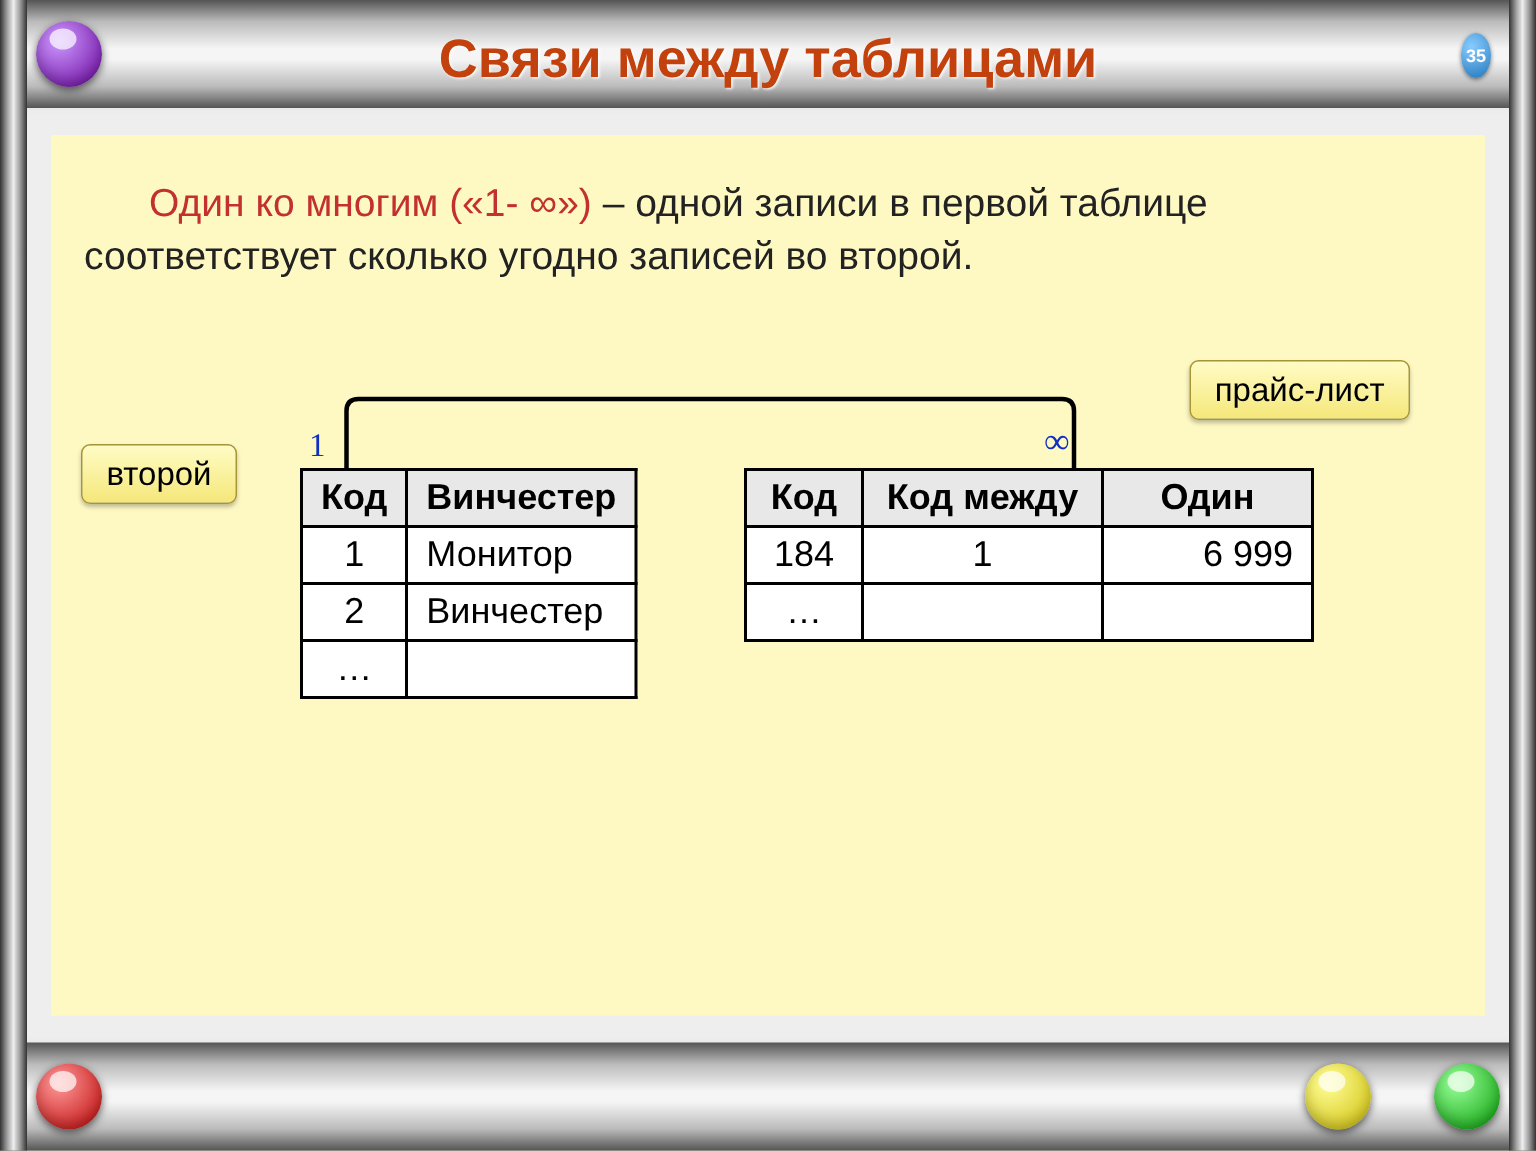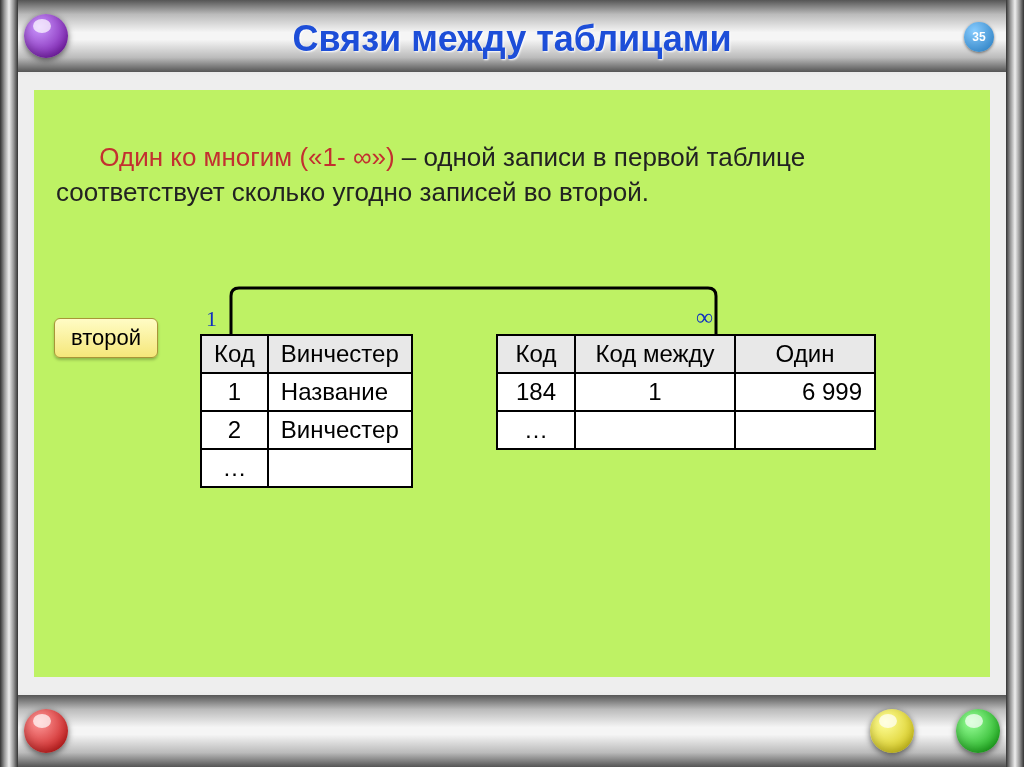--- a/index.html
+++ b/index.html
@@ -1,38 +1,38 @@
 <!DOCTYPE html>
 <html><head>
 <meta charset="utf-8">
 <style>
 *{margin:0;padding:0;box-sizing:border-box}
 body{width:1024px;height:767px;font-family:Arial,sans-serif;background:linear-gradient(to bottom,#888 0%,#ccc 5%,#eee 10%,#eee 90%,#ccc 95%,#888 100%);position:relative}
 .side-l,.side-r{position:absolute;top:0;bottom:0;width:18px;background:linear-gradient(to right,#333,#999,#eee,#999,#333)}
 .side-l{left:0}.side-r{right:0}
 .top-bar,.bot-bar{position:absolute;left:0;right:0;height:72px;background:linear-gradient(to bottom,#555 0%,#bbb 20%,#f5f5f5 45%,#f5f5f5 55%,#bbb 80%,#555 100%)}
 .top-bar{top:0}.bot-bar{bottom:0}
-.title{position:absolute;top:18px;left:0;right:0;text-align:center;font-size:36px;color:#1d4ed8;font-weight:bold;text-shadow:1px 1px 2px #fff}
-.page-num{position:absolute;top:22px;right:30px;width:30px;height:30px;border-radius:50%;background:radial-gradient(circle at 35% 30%,#8cf,#27b);color:#fff;font-size:12px;display:flex;align-items:center;justify-content:center;font-weight:bold;box-shadow:0 1px 3px rgba(0,0,0,.5)}
+.title{position:absolute;top:18px;left:0;right:0;text-align:center;font-size:36px;color:#c2410c;font-weight:bold;text-shadow:1px 1px 2px #fff}
+.page-num{position:absolute;top:22px;right:30px;width:20px;height:30px;border-radius:50%;background:radial-gradient(circle at 35% 30%,#8cf,#27b);color:#fff;font-size:12px;display:flex;align-items:center;justify-content:center;font-weight:bold;box-shadow:0 1px 3px rgba(0,0,0,.5)}
 .ball{position:absolute;width:44px;height:44px;border-radius:50%;box-shadow:0 2px 6px rgba(0,0,0,.6),inset 0 -4px 8px rgba(0,0,0,.2)}
 .ball::after{content:"";position:absolute;top:5px;left:9px;width:18px;height:14px;border-radius:50%;background:rgba(255,255,255,.7)}
 .b-purple{top:14px;left:24px;background:radial-gradient(circle at 35% 30%,#c9f,#609)}
 .b-red{bottom:14px;left:24px;background:radial-gradient(circle at 35% 30%,#f99,#b00)}
 .b-yellow{bottom:14px;right:110px;background:radial-gradient(circle at 35% 30%,#ff9,#cb0)}
 .b-green{bottom:14px;right:24px;background:radial-gradient(circle at 35% 30%,#9f9,#090)}
-.content{position:absolute;top:90px;left:34px;right:34px;bottom:90px;background:#bef264;padding:50px 22px}
+.content{position:absolute;top:90px;left:34px;right:34px;bottom:90px;background:#fef9c3;padding:28px 22px}
 .para{font-size:26px;line-height:1.35;color:#222}
 .hl{color:#c33030}
 .diagram{position:relative;margin-top:70px;height:300px}
 .tag{position:absolute;padding:6px 16px;background:linear-gradient(#fffcc5,#f5e77a);border:1px solid #a89538;border-radius:6px;font-size:22px;box-shadow:0 2px 3px rgba(0,0,0,.25)}
 .tag-l{left:-2px;top:38px}
 .tag-r{right:28px;top:-18px}
 .tbl{position:absolute;border-collapse:collapse;background:#fff}
 .tbl th,.tbl td{border:2px solid #000;padding:4px 12px;font-size:24px;height:36px}
-.tbl th{background:#e8e8e8;font-weight:normal;text-align:center}
+.tbl th{background:#e8e8e8;font-weight:bold;text-align:center}
 .tbl td{text-align:left}
 .tbl td.c{text-align:center}
 .tbl td.r{text-align:right}
 .tbl-1{left:144px;top:54px}
 .tbl-2{left:440px;top:54px}
 .cardinality{position:absolute;font-size:22px;color:#1030c0;font-family:serif}
 .card-1{left:150px;top:26px}
 .card-inf{left:640px;top:24px;font-size:24px}
 svg.link{position:absolute;top:0;left:0;width:100%;height:100%;pointer-events:none}
 </style>
@@ -52,37 +52,38 @@
 <div class="ball b-yellow"></div>
 <div class="ball b-green"></div>
 
 <div class="content">
   <p class="para">
     &nbsp;&nbsp;&nbsp;&nbsp;&nbsp;&nbsp;<span class="hl">Один ко многим («1- ∞»)</span><span> – одной записи в первой таблице соответствует сколько угодно записей во второй.</span>
   </p>
 
   <div class="diagram">
     <div class="tag tag-l">второй</div>
+    <div class="tag tag-r">прайс-лист</div>
 
     <span class="cardinality card-1">1</span>
     <span class="cardinality card-inf">∞</span>
 
     <svg class="link">
       <path d="M 175 55 L 175 16 Q 175 8 183 8 L 652 8 Q 660 8 660 16 L 660 55" stroke="#000" stroke-width="3" fill="none"></path>
     </svg>
 
     <table class="tbl tbl-1">
       <tbody>
           <tr>
         <th>Код</th>
         <th>Винчестер</th>
       </tr>
       <tr>
         <td class="c">1</td>
-        <td>Название</td>
+        <td>Монитор</td>
       </tr>
       <tr>
         <td class="c">2</td>
         <td>Винчестер</td>
       </tr>
       <tr>
         <td class="c">…</td>
         <td></td>
       </tr>
     </tbody>

